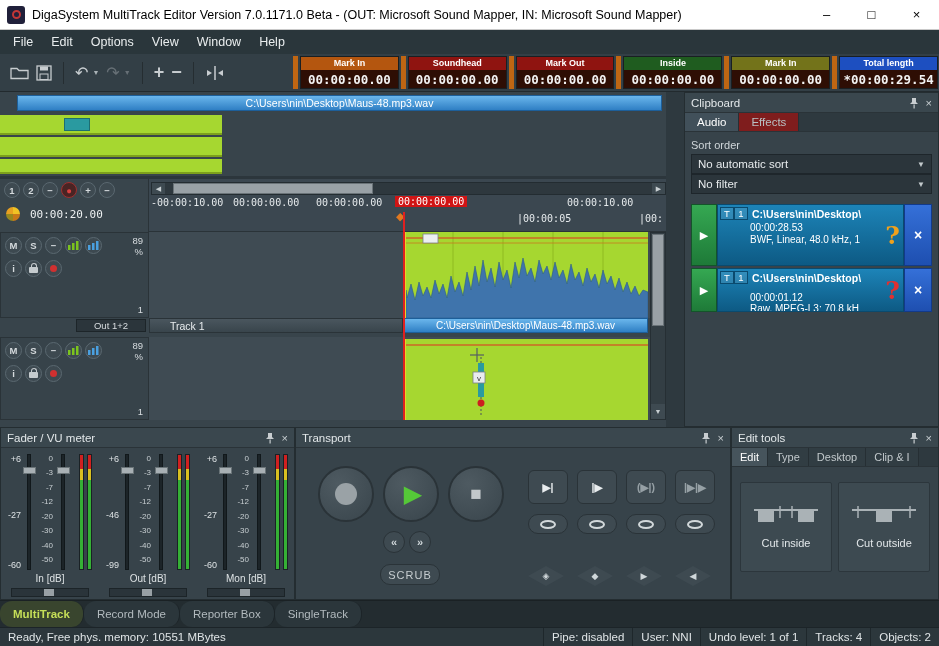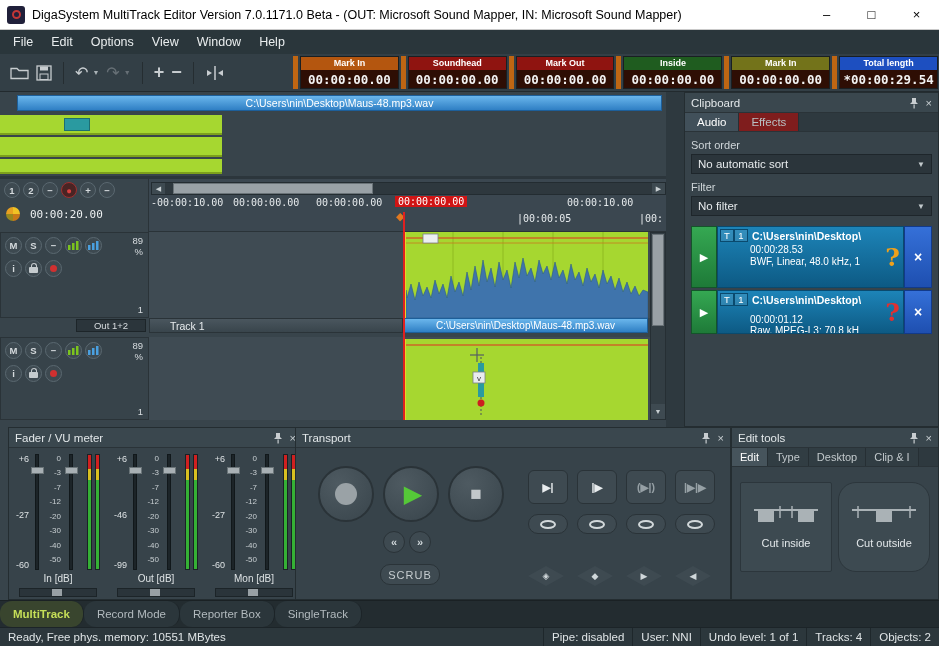--- a/index.html
+++ b/index.html
@@ -441,21 +441,20 @@
     <div class="cb-tabs">
       <div class="cb-tab active">Audio</div>
       <div class="cb-tab">Effects</div>
     </div>
     <div style="padding:0 6px;">
       <div class="cb-label">Sort order</div>
       <div class="dropdown">
         <span>No automatic sort</span>
         <span class="dd-arrow">▼</span>
       </div>
-      <div class="cb-label">Filter</div>
       <div class="dropdown">
         <span>No filter</span>
         <span class="dd-arrow">▼</span>
       </div>
 
       <div class="clip-item" style="height:62px;margin-top:10px;">
         <div class="ci-play">▶</div>
         <div class="ci-body">
           <div class="ci-row1">
             <span class="ci-cell">T</span>
@@ -479,21 +478,21 @@
           </div>
           <div class="ci-dur" style="margin-top:8px;">00:00:01.12</div>
           <div class="ci-fmt" style="margin-top:0;">Raw, MPEG-L3; 70.8 kH</div>
           <span class="ci-flag" style="color: rgb(224, 48, 48);">?</span>
         </div>
         <div class="ci-x">×</div>
       </div>
     </div>
   </div>
 
-  <div class="panel" style="left:8px;top:427px;width:295px;height:173px;">
+  <div class="panel" style="left:0;top:427px;width:295px;height:173px;">
     <div class="panel-title">
       <span>Fader / VU meter</span>
       <span class="sp"></span>
       <span class="pt-icon">
         <svg width="10" height="12">
             <path d="M3 1h4v4l2 2H1l2-2z" fill="#c8cdd0"></path>
             <rect x="4.5" y="7.5" width="1.2" height="4" fill="#c8cdd0"></rect>
           </svg>
       </span>
       <span class="pt-icon">×</span>
@@ -655,21 +654,21 @@
     <div class="et-btn" style="left:8px;">
       <svg width="64" height="22">
         <line x1="0" y1="5" x2="64" y2="5" stroke="#aab2b6" stroke-width="2"></line>
         <rect x="4" y="5" width="16" height="12" fill="#aab2b6"></rect>
         <rect x="44" y="5" width="16" height="12" fill="#aab2b6"></rect>
         <line x1="26" y1="1" x2="26" y2="13" stroke="#aab2b6" stroke-width="1.5"></line>
         <line x1="38" y1="1" x2="38" y2="13" stroke="#aab2b6" stroke-width="1.5"></line>
       </svg>
       <span class="et-label">Cut inside</span>
     </div>
-    <div class="et-btn" style="left:106px;border-radius:18px;">
+    <div class="et-btn" style="left:106px;">
       <svg width="64" height="22">
         <line x1="0" y1="5" x2="64" y2="5" stroke="#aab2b6" stroke-width="2"></line>
         <rect x="24" y="5" width="16" height="12" fill="#aab2b6"></rect>
         <line x1="6" y1="1" x2="6" y2="13" stroke="#aab2b6" stroke-width="1.5"></line>
         <line x1="58" y1="1" x2="58" y2="13" stroke="#aab2b6" stroke-width="1.5"></line>
       </svg>
       <span class="et-label">Cut outside</span>
     </div>
   </div>
 

